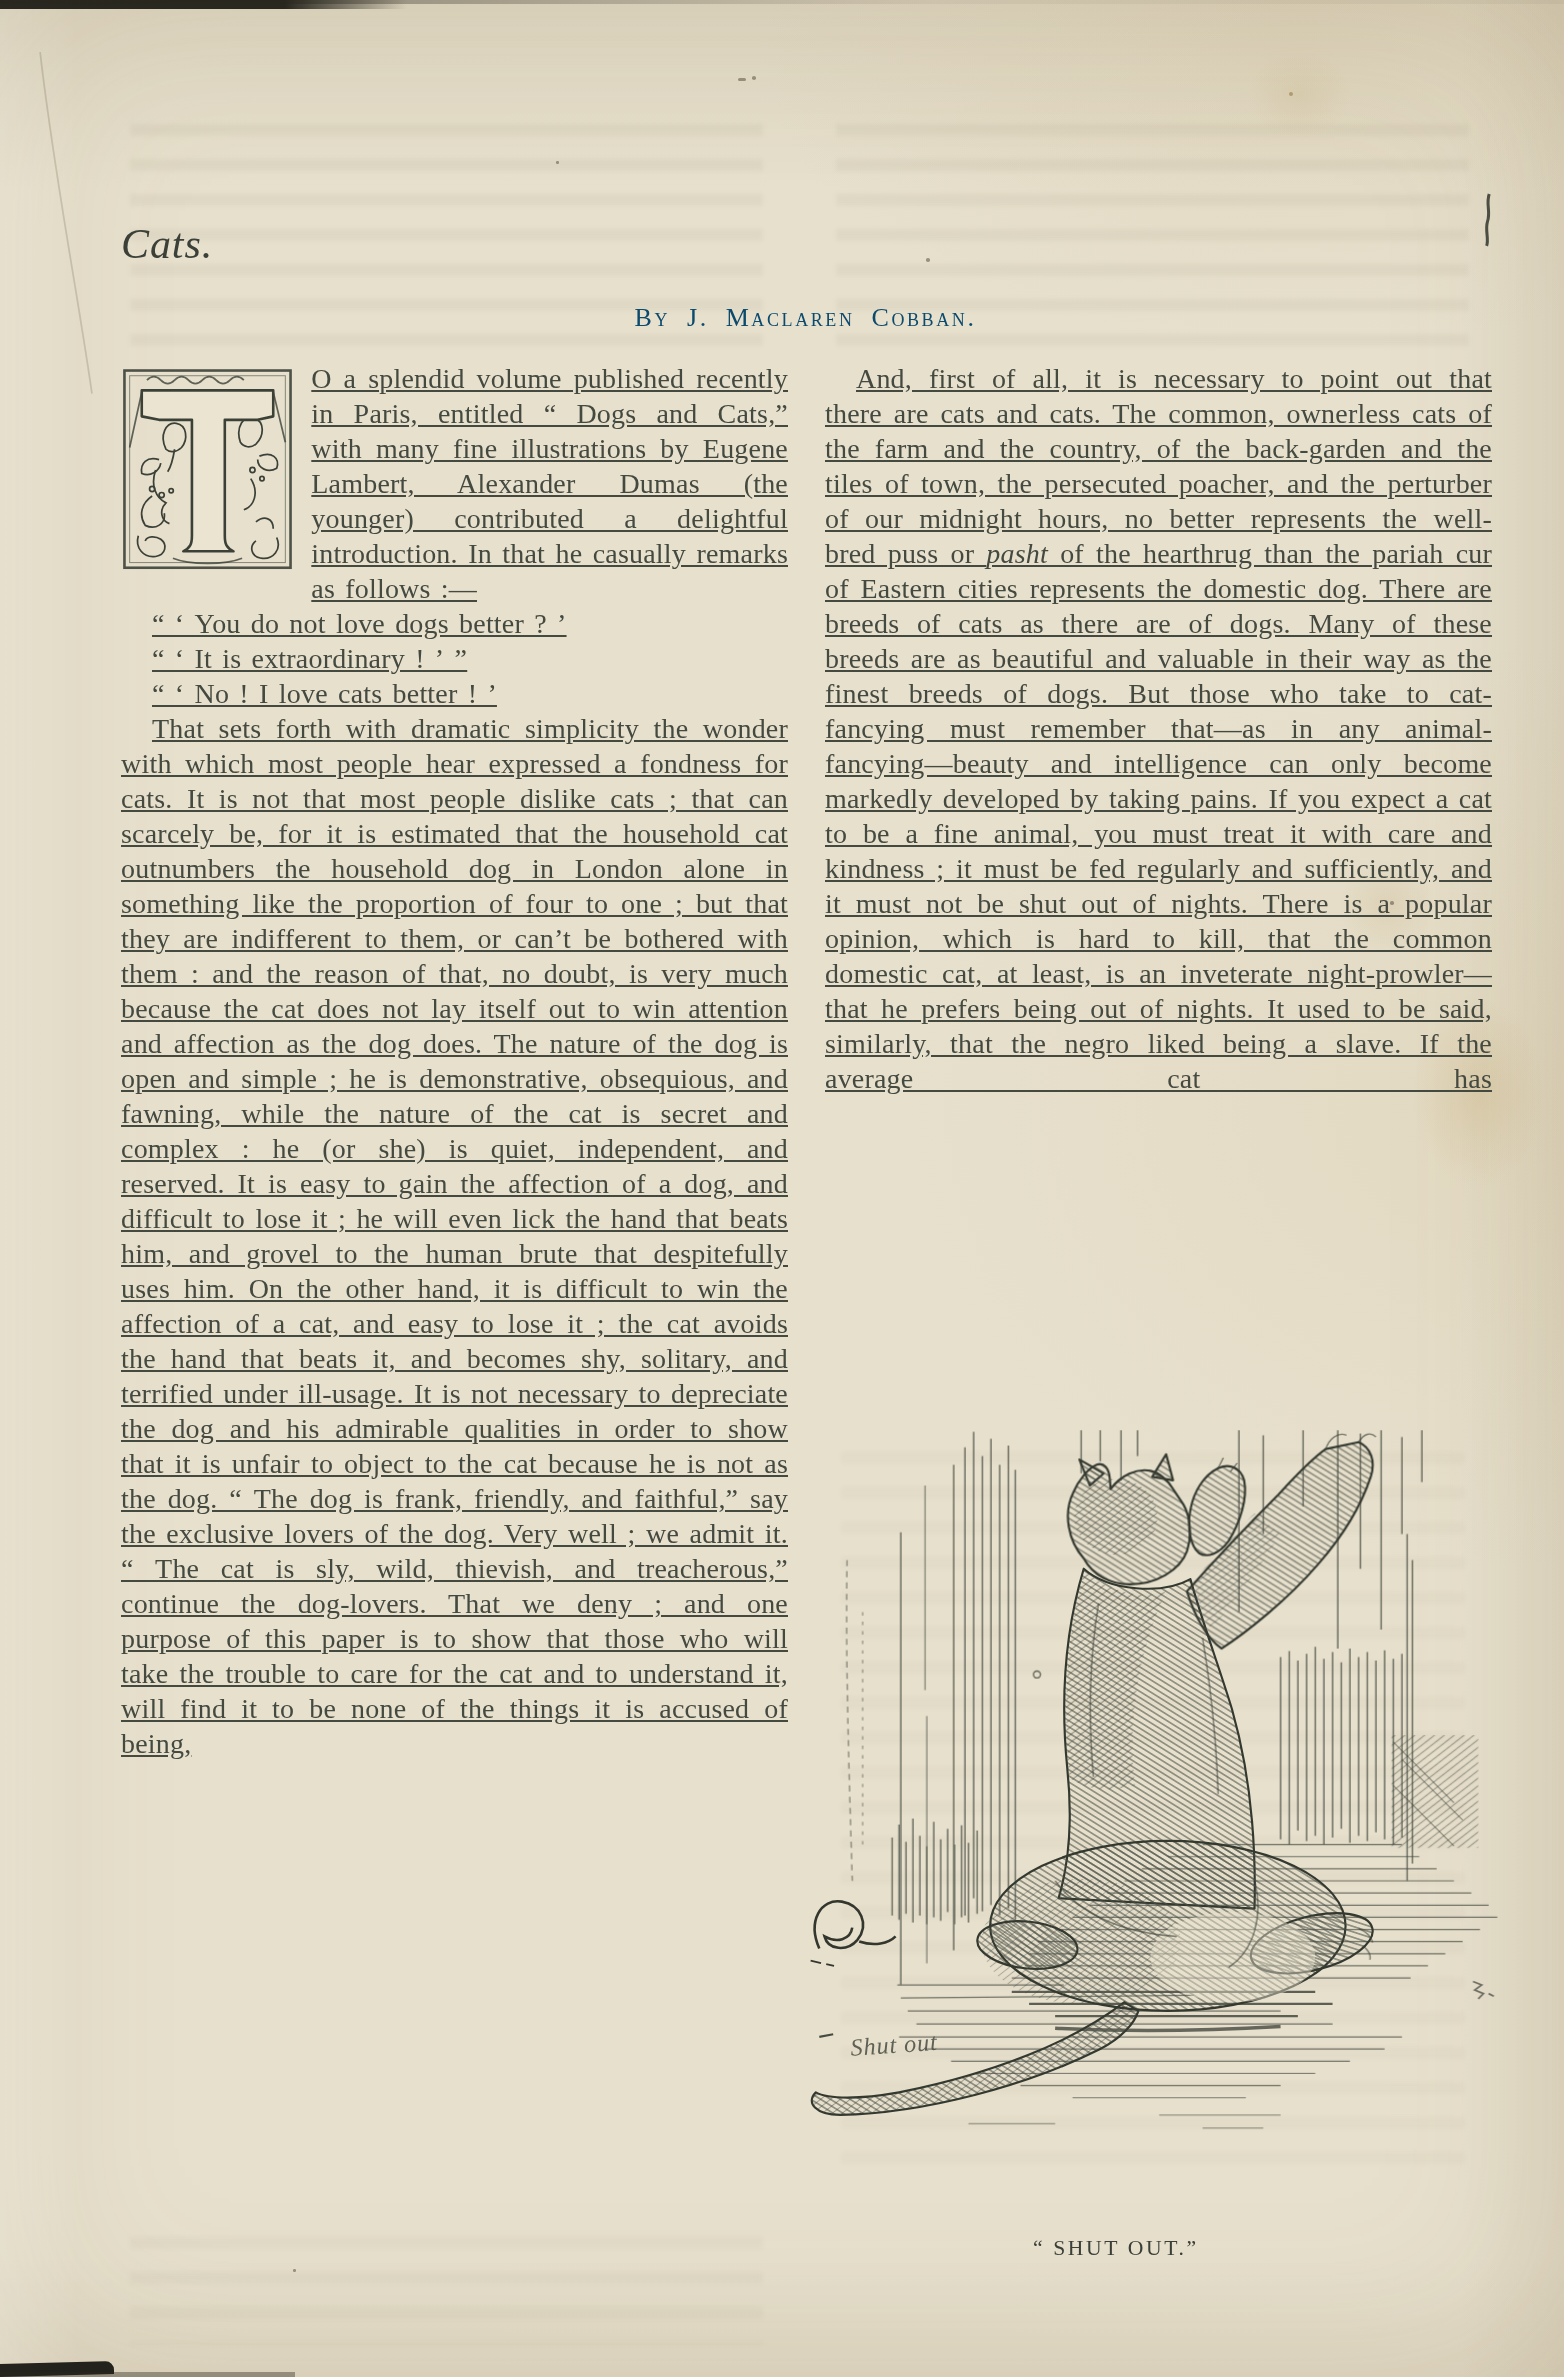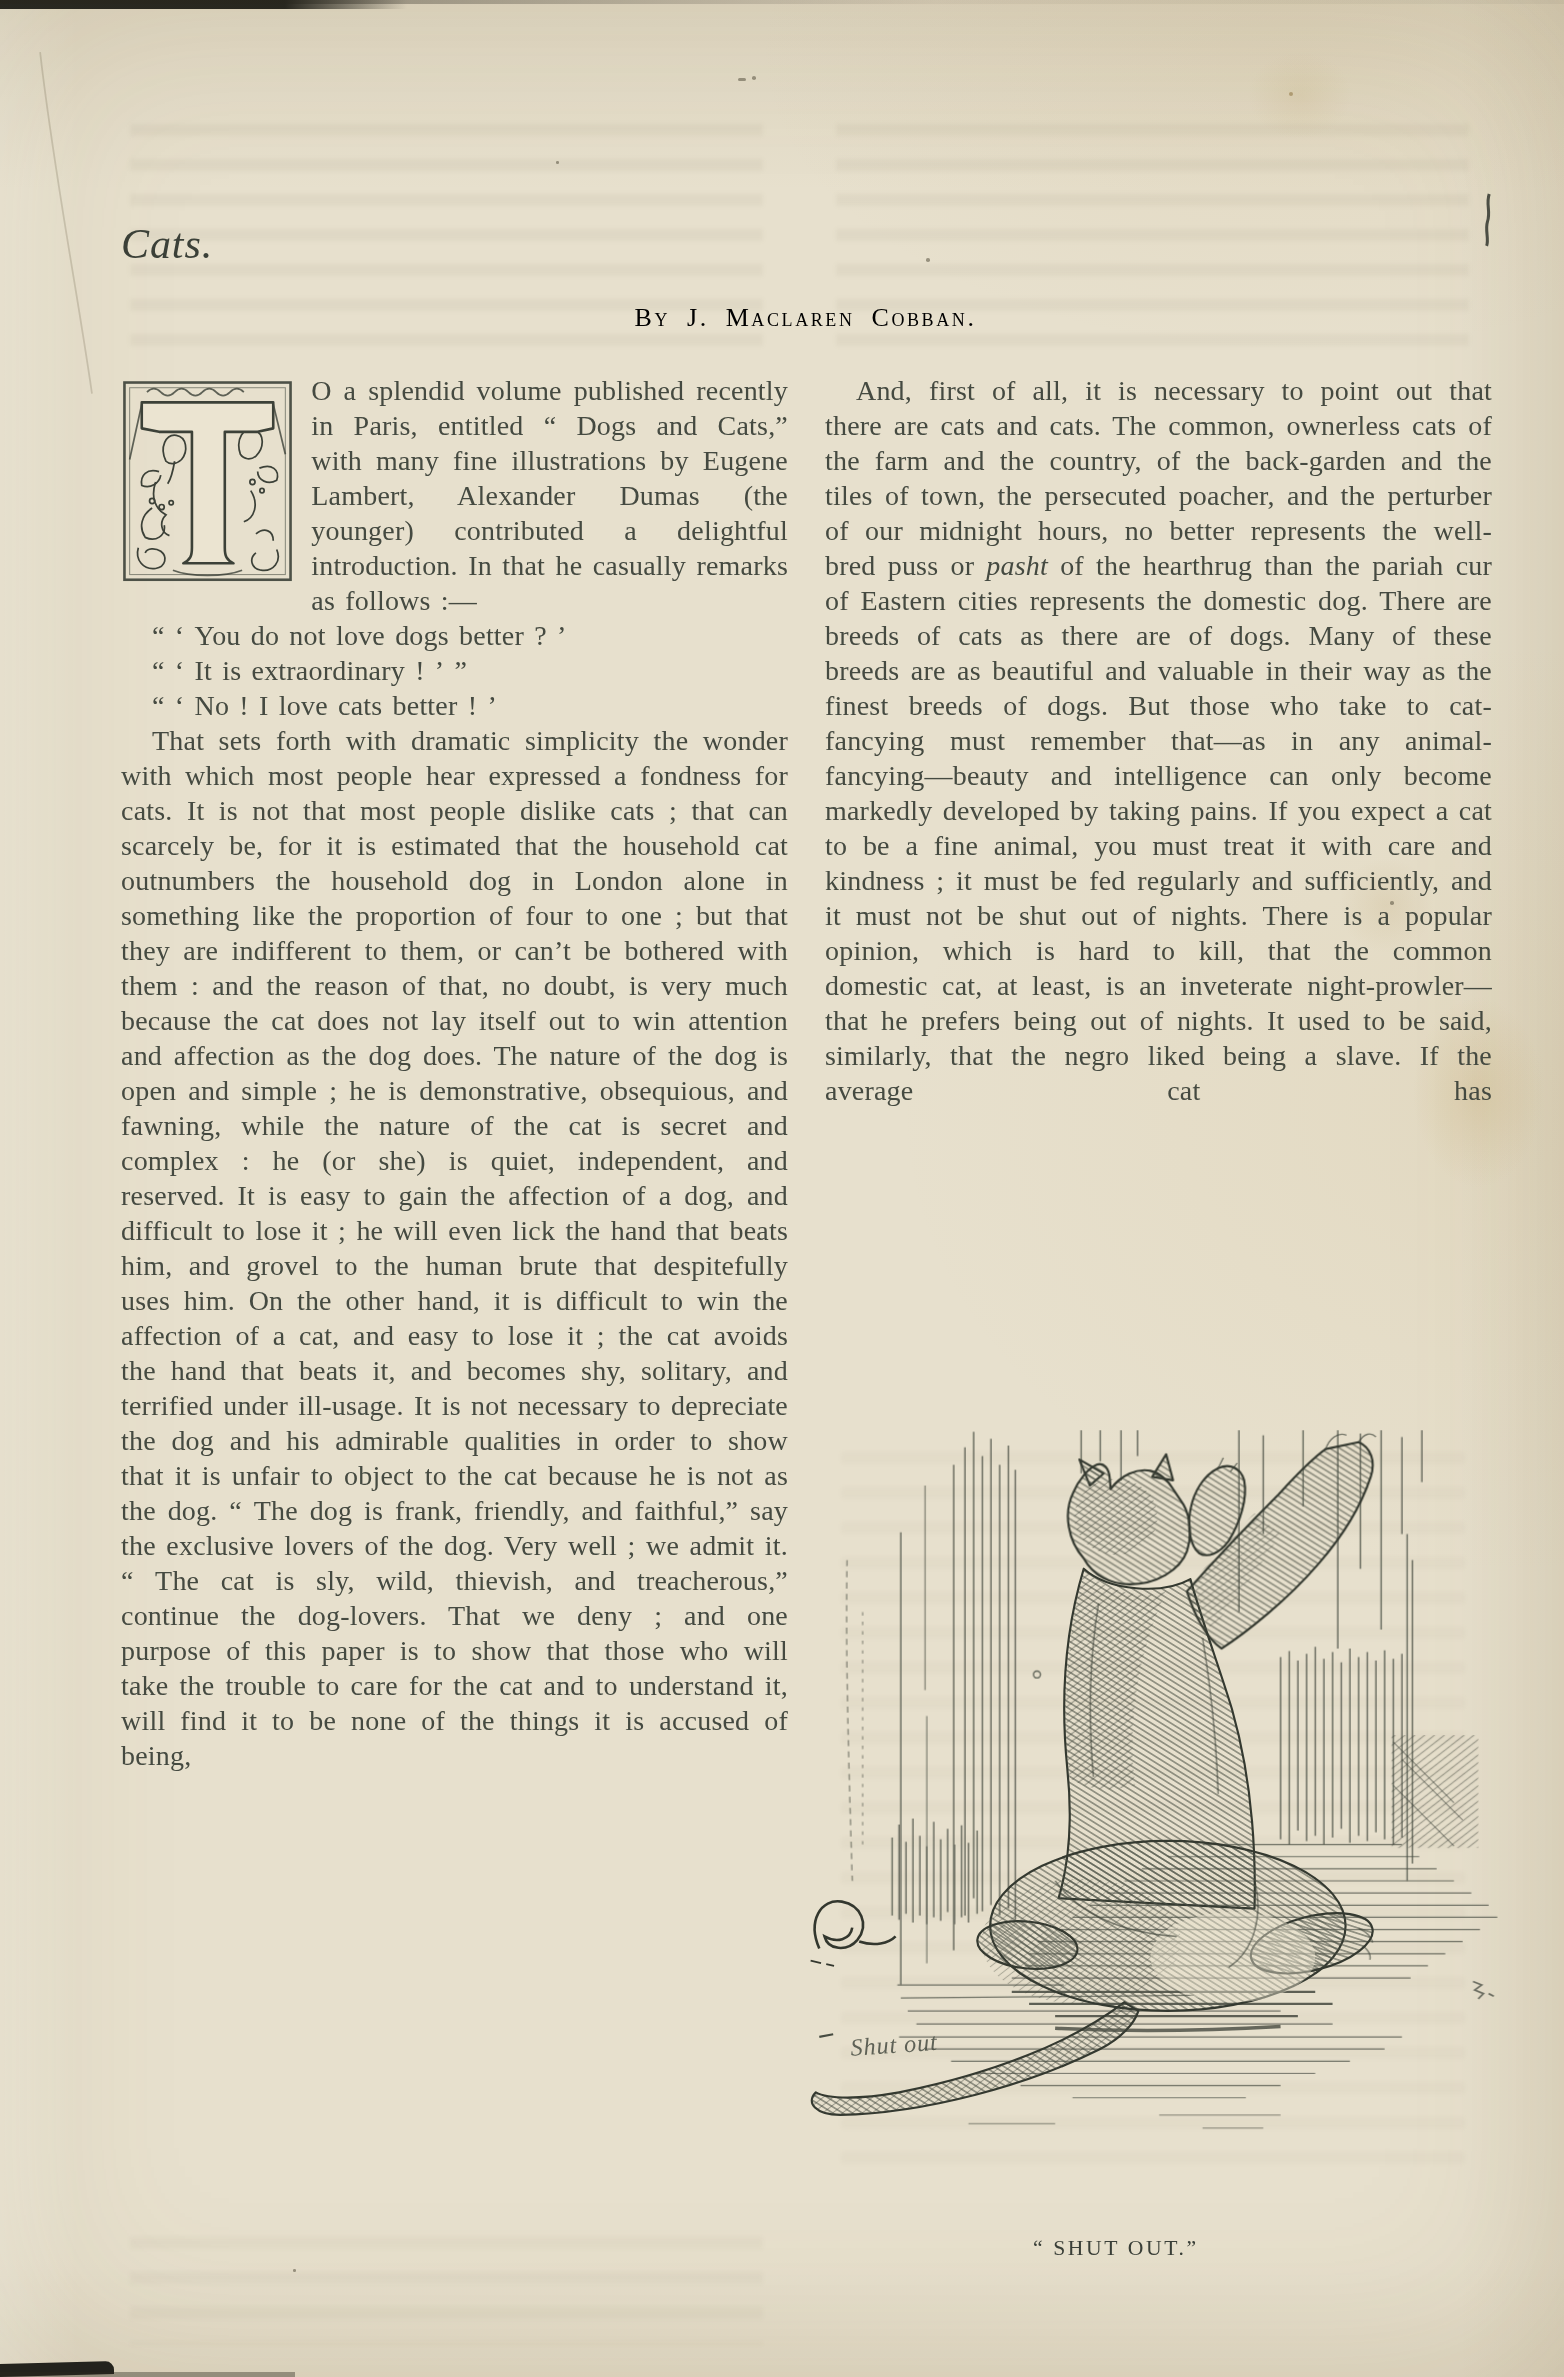--- a/index.html
+++ b/index.html
@@ -33,27 +33,28 @@
       rgba(128,117,92,.13) 22.5px, rgba(128,117,92,.13) 33px, rgba(0,0,0,0) 35px);}
   .stain{position:absolute;border-radius:50%;pointer-events:none;}
   .speck{position:absolute;border-radius:50%;background:#57523f;opacity:.55;}
 
   .title{
     position:absolute;left:121px;top:220px;width:1369px;text-align:left;
     font-style:italic;font-size:42px;color:#3b4038;letter-spacing:0.9px;
   }
   .byline{
     position:absolute;left:121px;top:303px;width:1369px;text-align:center;
-    font-variant:small-caps;font-size:26px;color:#000000;letter-spacing:2.6px;word-spacing:7.8px;
+    font-variant:small-caps;font-size:26px;color:#0c4a6e;letter-spacing:2.6px;word-spacing:7.8px;
   }
   .col{
-    position:absolute;top:373px;width:667px;
+    position:absolute;top:361px;width:667px;
     font-size:28px;line-height:35px;color:#454a41;
     letter-spacing:0.2px;word-spacing:3px;
     text-rendering:optimizeLegibility;
+    text-decoration:underline;
   }
   .col-left{left:121px;}
   .col-right{left:825px;}
   .para{margin:0;text-align:justify;text-indent:31px;}
   .para.noindent{text-indent:0;}
   .para.flush{text-align-last:justify;}
   .dropcap{float:left;width:173px;height:208px;margin:5.2px 17.3px 1.7px 0;}
   .figure{position:relative;margin:24px 0 0 -30px;width:737px;}
   svg{display:block;}
   .inkmark{position:absolute;left:1484px;top:192px;}

